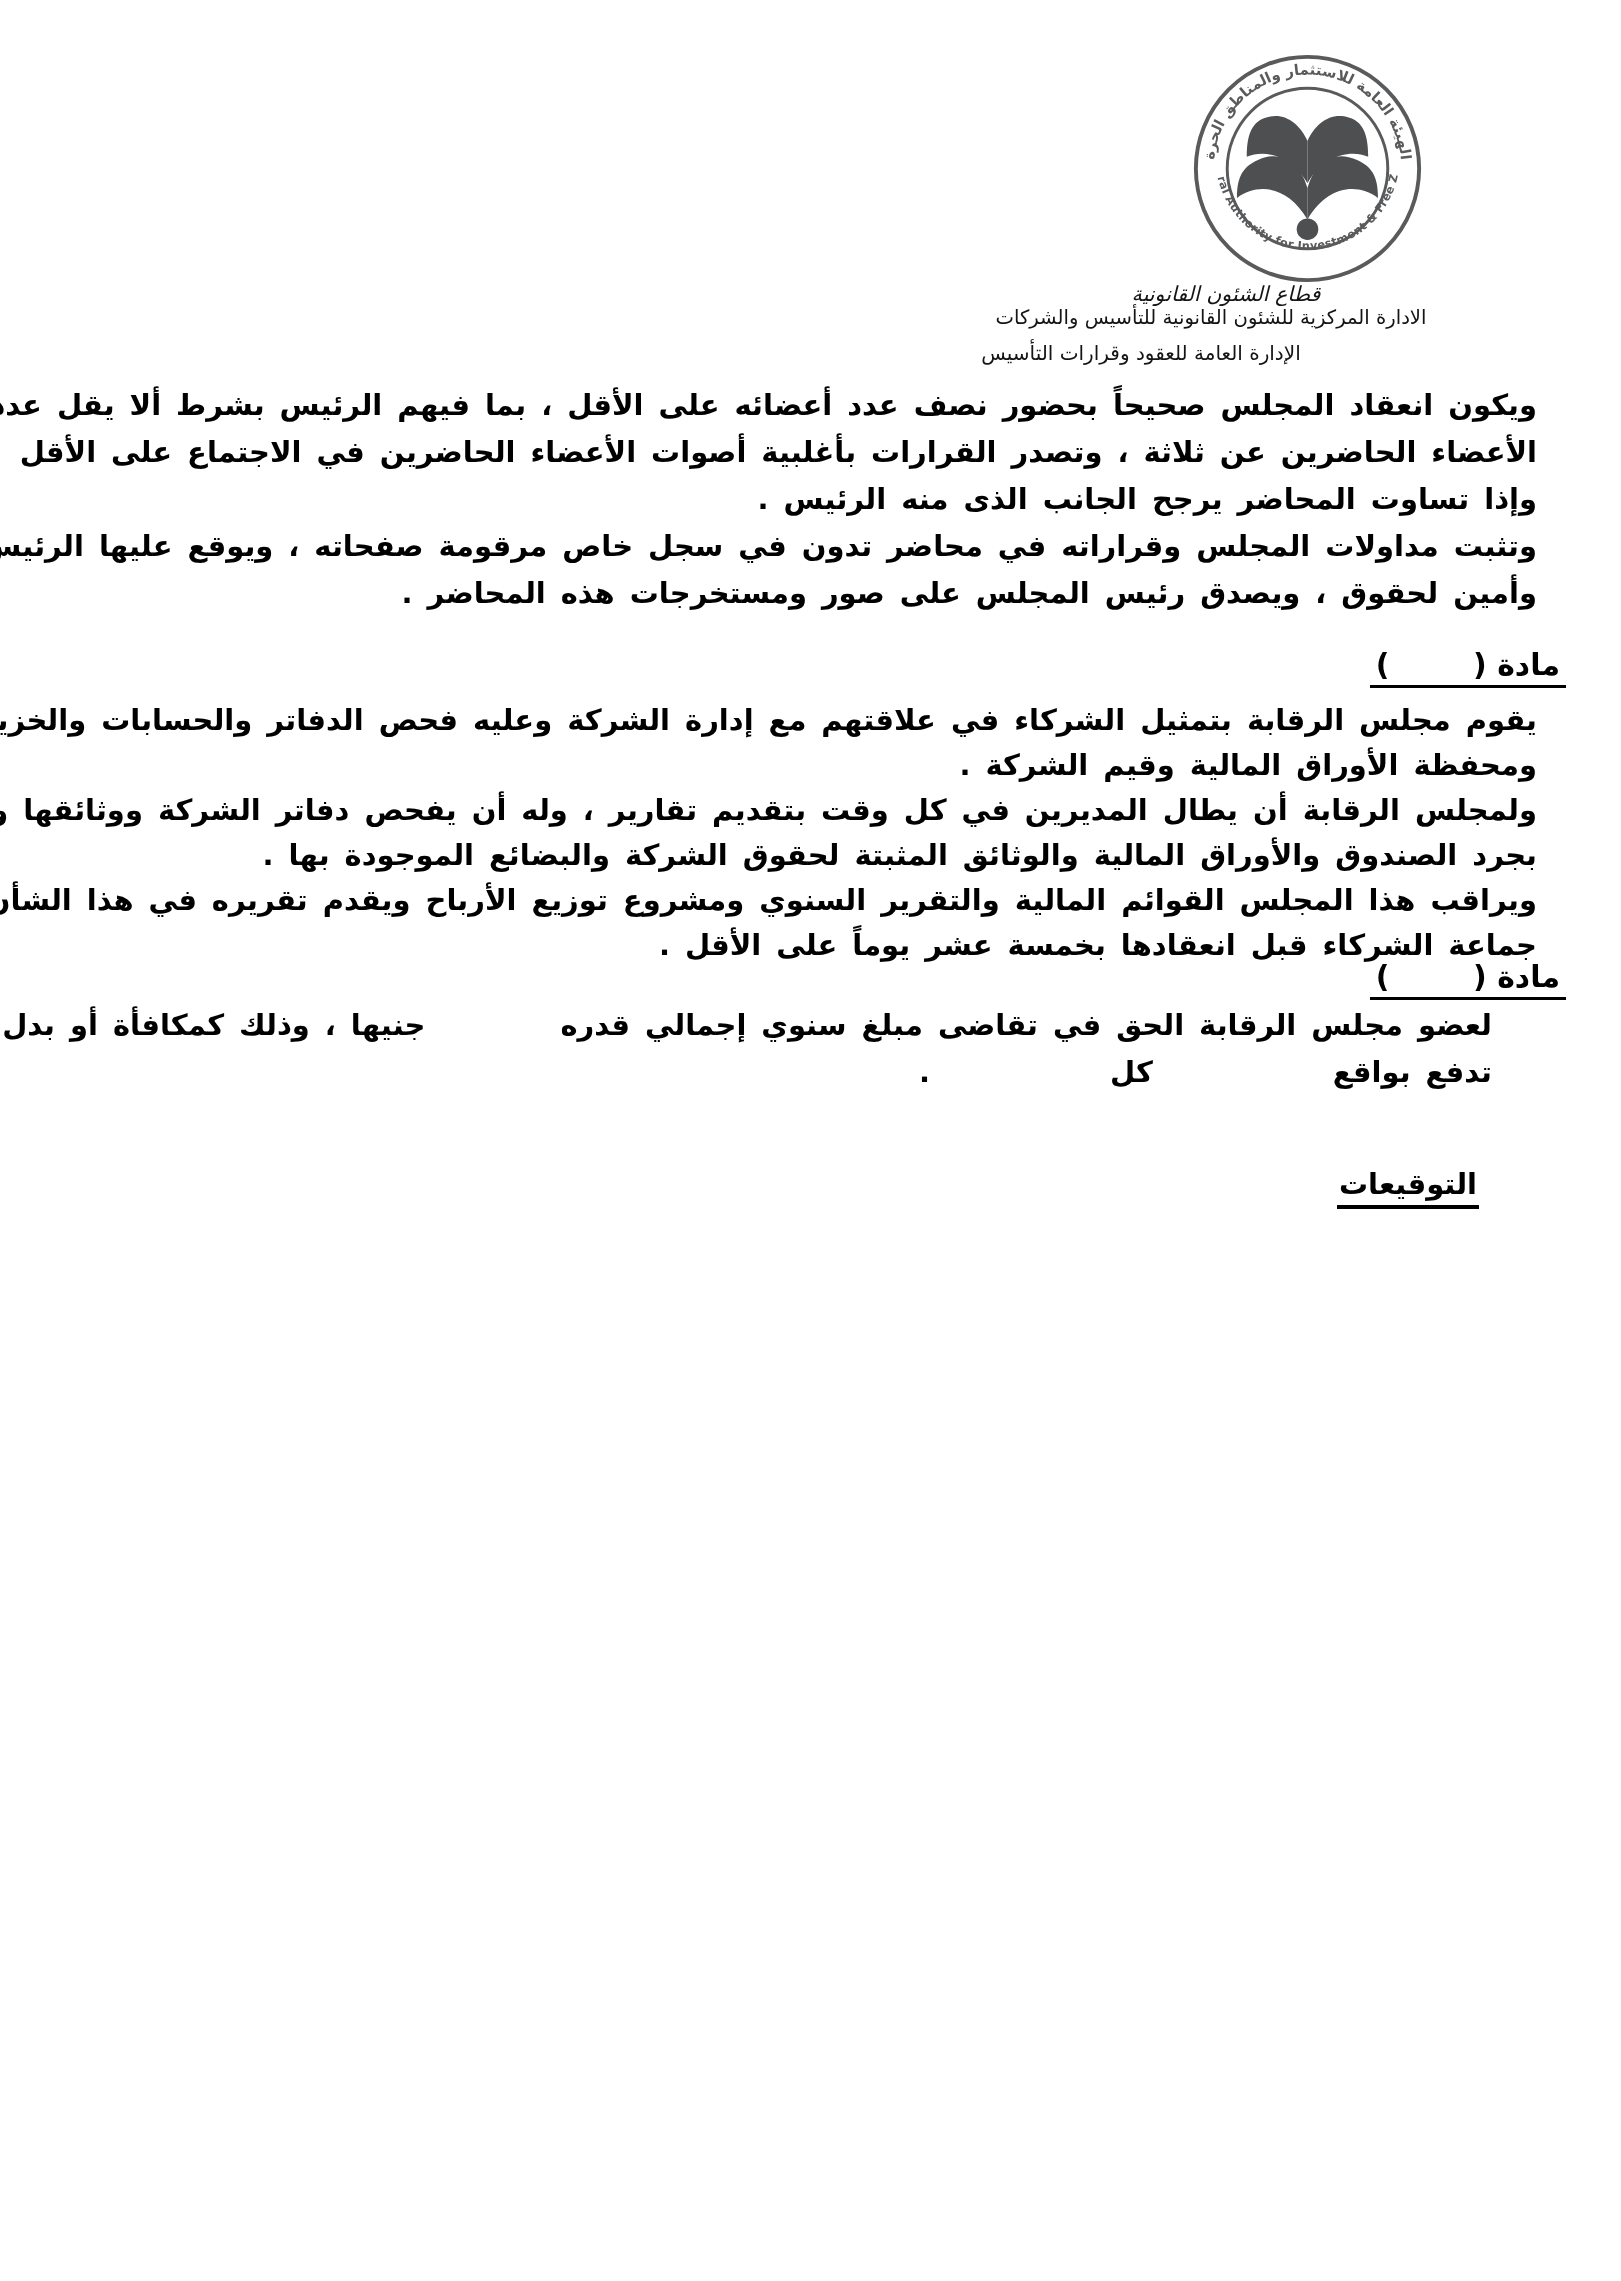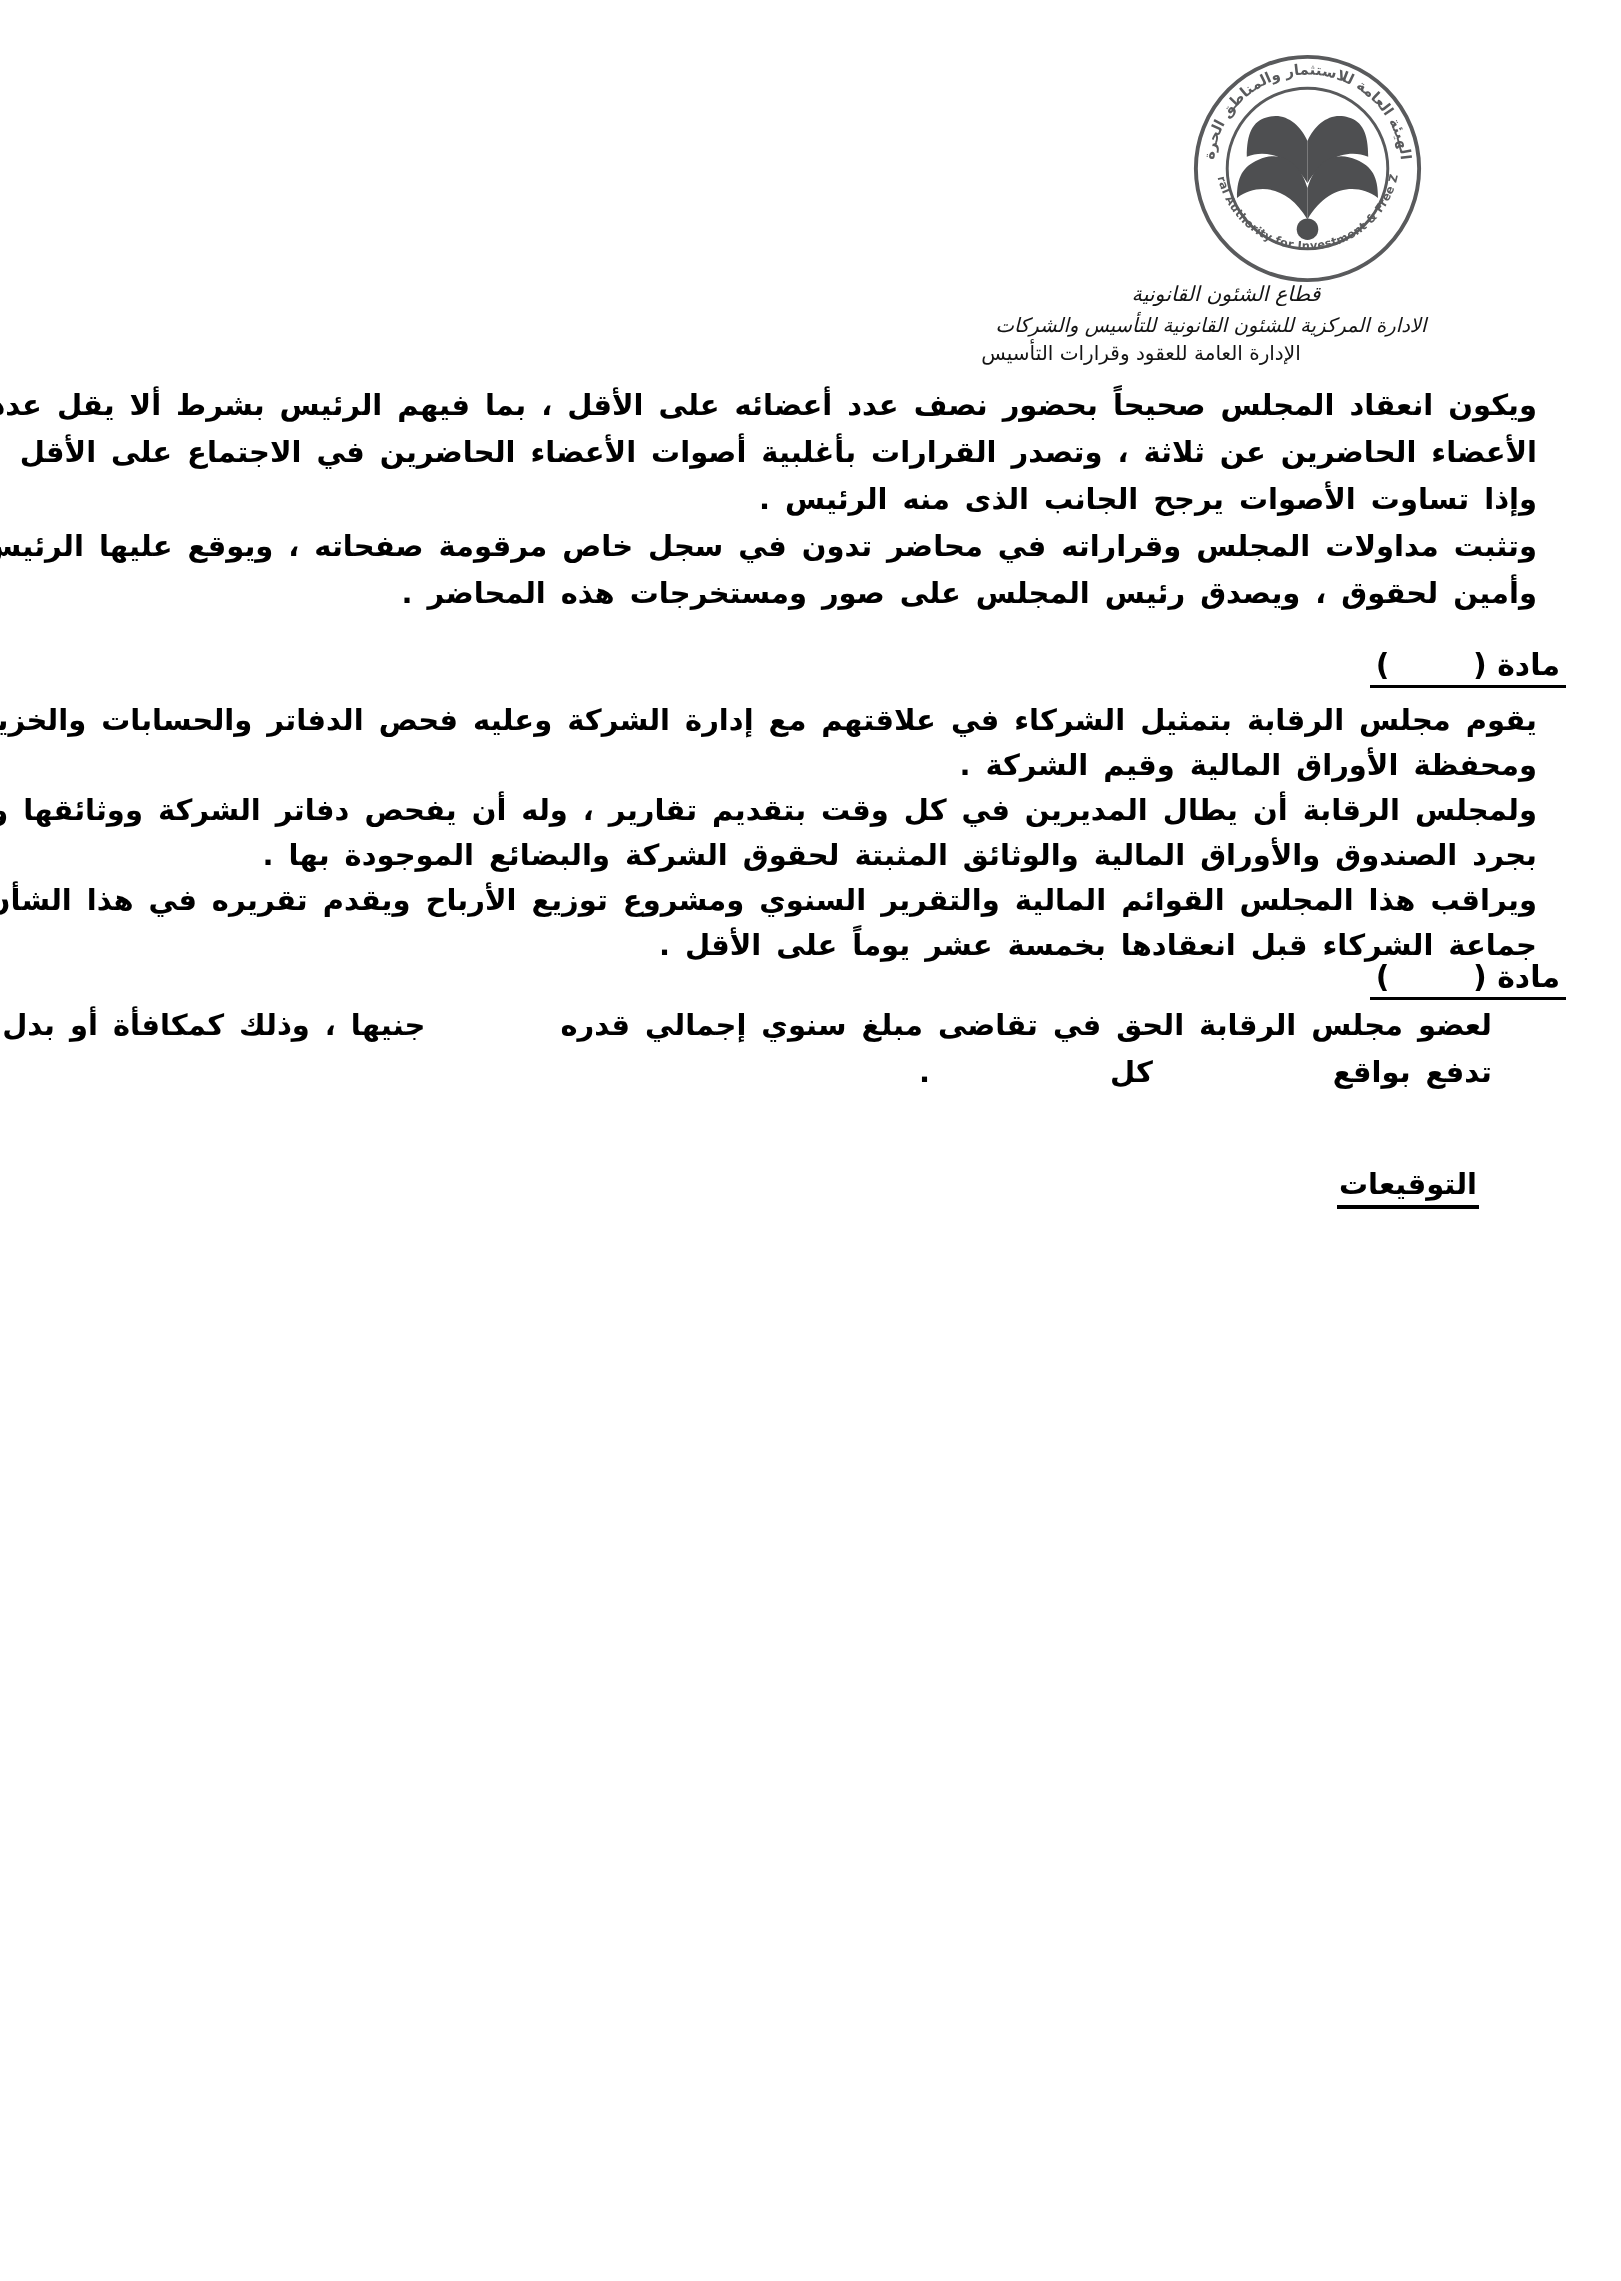--- a/index.html
+++ b/index.html
@@ -16,21 +16,21 @@
   .seal{position:absolute;left:1190px;top:51px;}
   
   .lh-line{
     position:absolute;
     transform:translateX(-50%);
     white-space:nowrap;
     direction:rtl;
     color:#141414;
   }
   #lh1{left:1226px;top:282px;font-size:20.6px;font-style:italic;}
-  #lh2{left:1211px;top:314px;font-size:19.6px;font-style:italic;}
+  #lh2{left:1211px;top:306px;font-size:19.6px;}
   #lh3{left:1141px;top:341px;font-size:20px;}
   
   .tblock{
     position:absolute;
     left:95px;
     width:1442px;
     direction:rtl;
     text-align:right;
     font-weight:bold;
     font-size:29px;
@@ -103,21 +103,21 @@
     </g>
   </svg>
 
   <div class="lh-line" id="lh1">قطاع الشئون القانونية</div>
   <div class="lh-line" id="lh2">الادارة المركزية للشئون القانونية للتأسيس والشركات</div>
   <div class="lh-line" id="lh3">الإدارة العامة للعقود وقرارات التأسيس</div>
 
   <div class="tblock" id="para1">
     <div class="bline">ويكون انعقاد المجلس صحيحاً بحضور نصف عدد أعضائه على الأقل ، بما فيهم الرئيس بشرط ألا يقل عدد</div>
     <div class="bline">الأعضاء الحاضرين عن ثلاثة ، وتصدر القرارات بأغلبية أصوات الأعضاء الحاضرين في الاجتماع على الأقل</div>
-    <div class="bline">وإذا تساوت الأصوات يرجح الجانب الذى منه الرئيس .</div>
+    <div class="bline">وإذا تساوت المحاضر يرجح الجانب الذى منه الرئيس .</div>
     <div class="bline">وتثبت مداولات المجلس وقراراته في محاضر تدون في سجل خاص مرقومة صفحاته ، ويوقع عليها الرئيس</div>
     <div class="bline">وأمين لحقوق ، ويصدق رئيس المجلس على صور ومستخرجات هذه المحاضر .</div>
   </div>
 
   <div class="article" id="art1">
     <span class="article-label">مادة (&nbsp;&nbsp;&nbsp;&nbsp;&nbsp;&nbsp;&nbsp;&nbsp;)</span>
   </div>
 
   <div class="tblock" id="para2">
     <div class="bline">يقوم مجلس الرقابة بتمثيل الشركاء في علاقتهم مع إدارة الشركة وعليه فحص الدفاتر والحسابات والخزينة</div>

